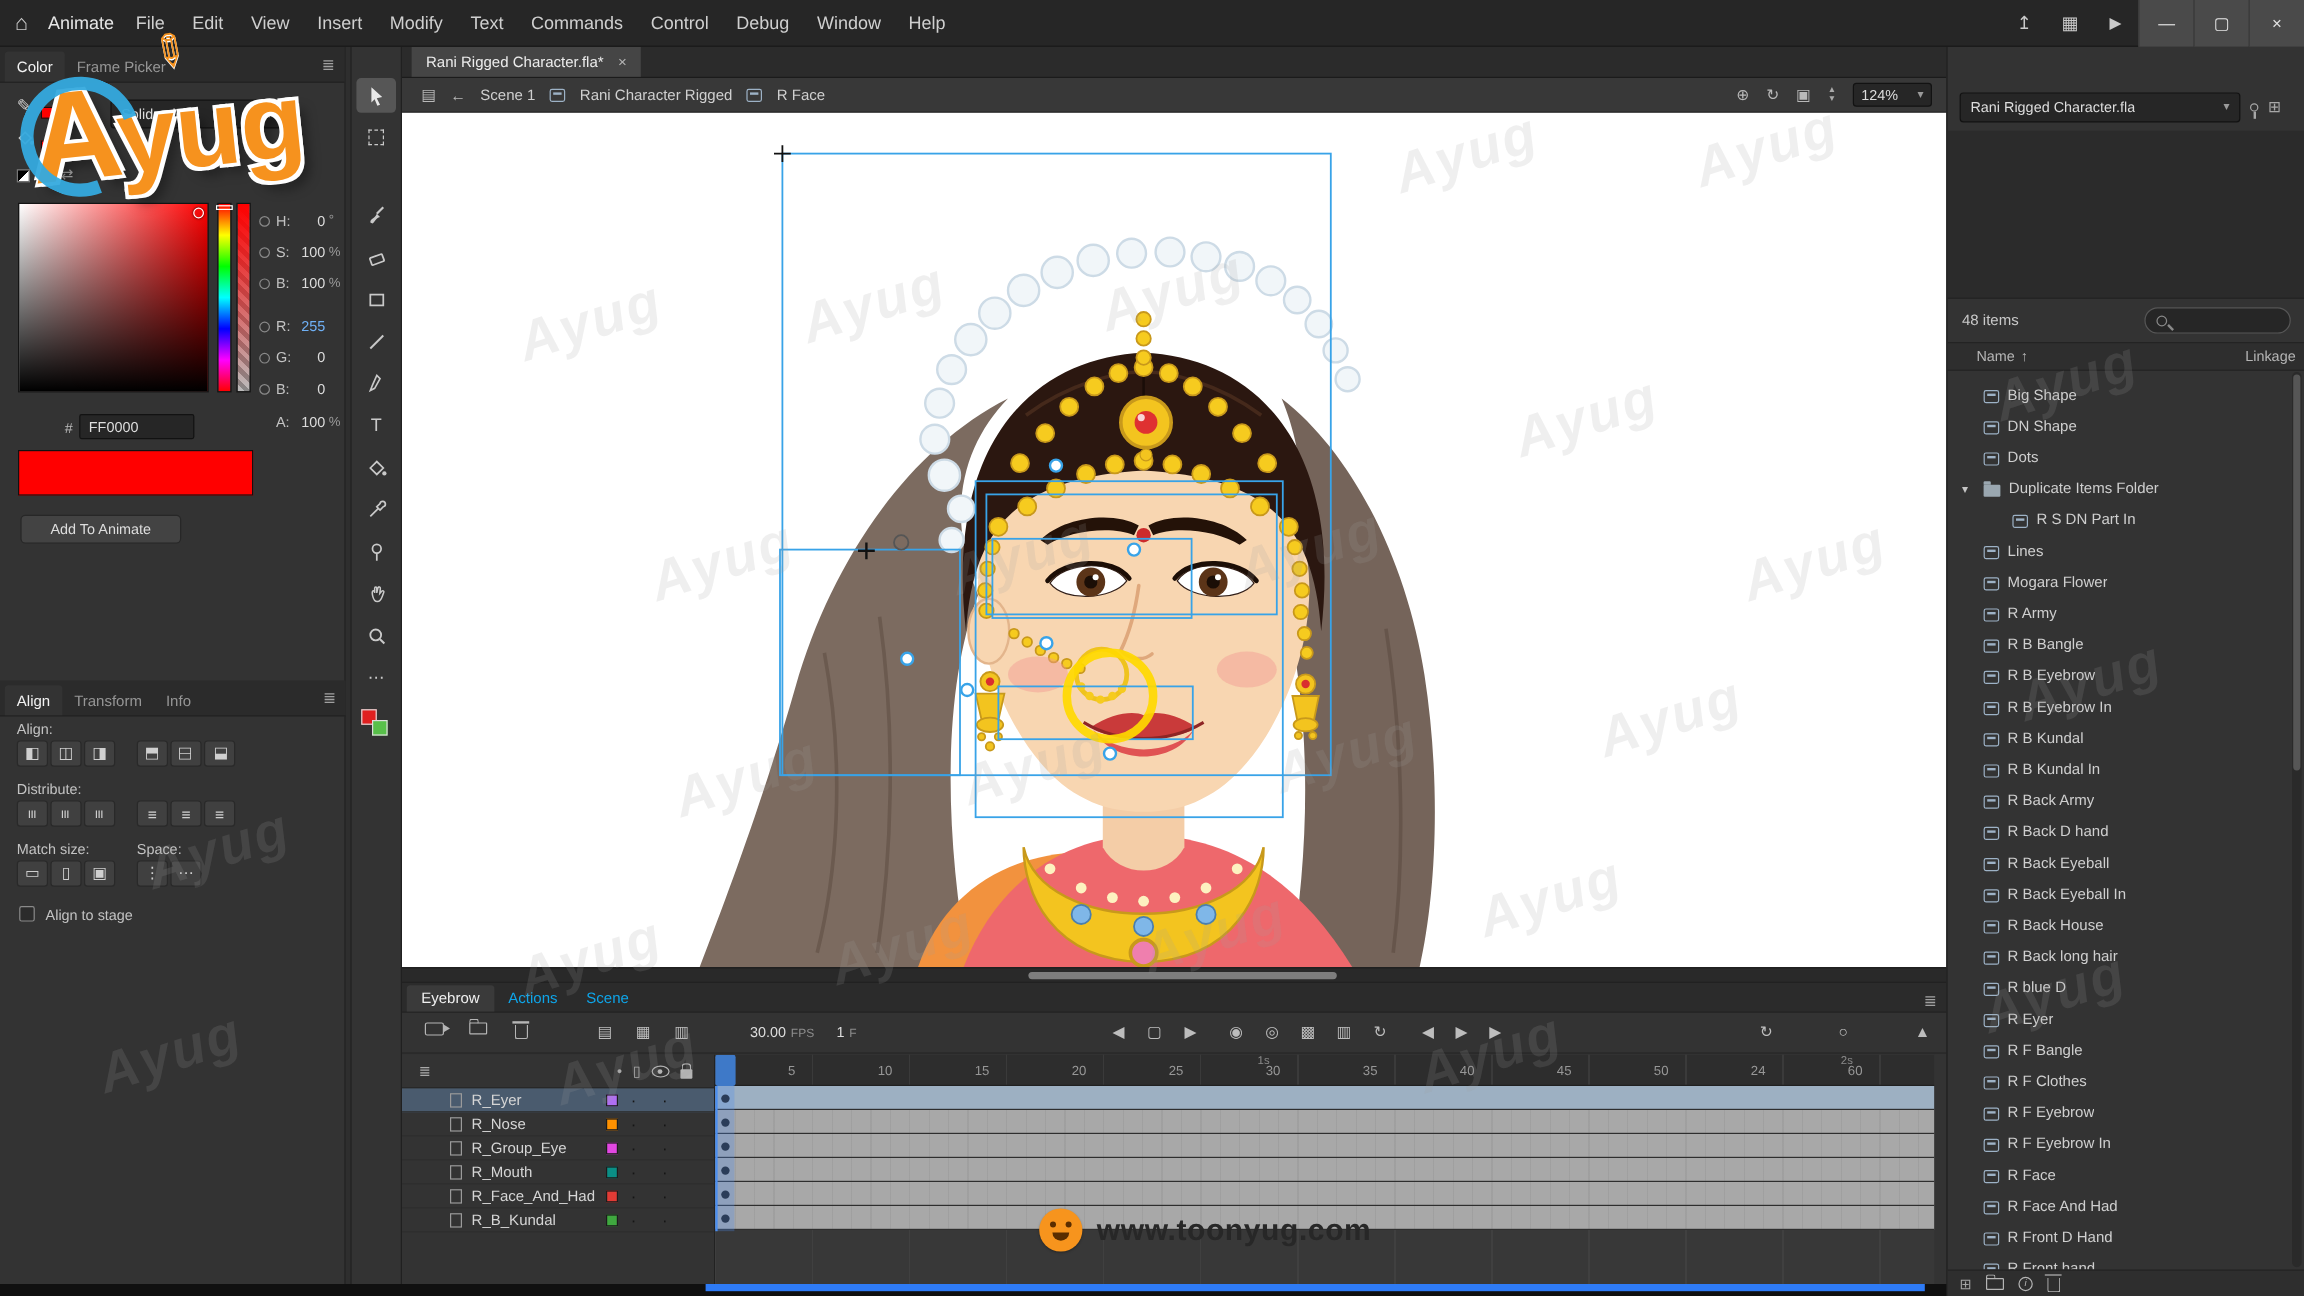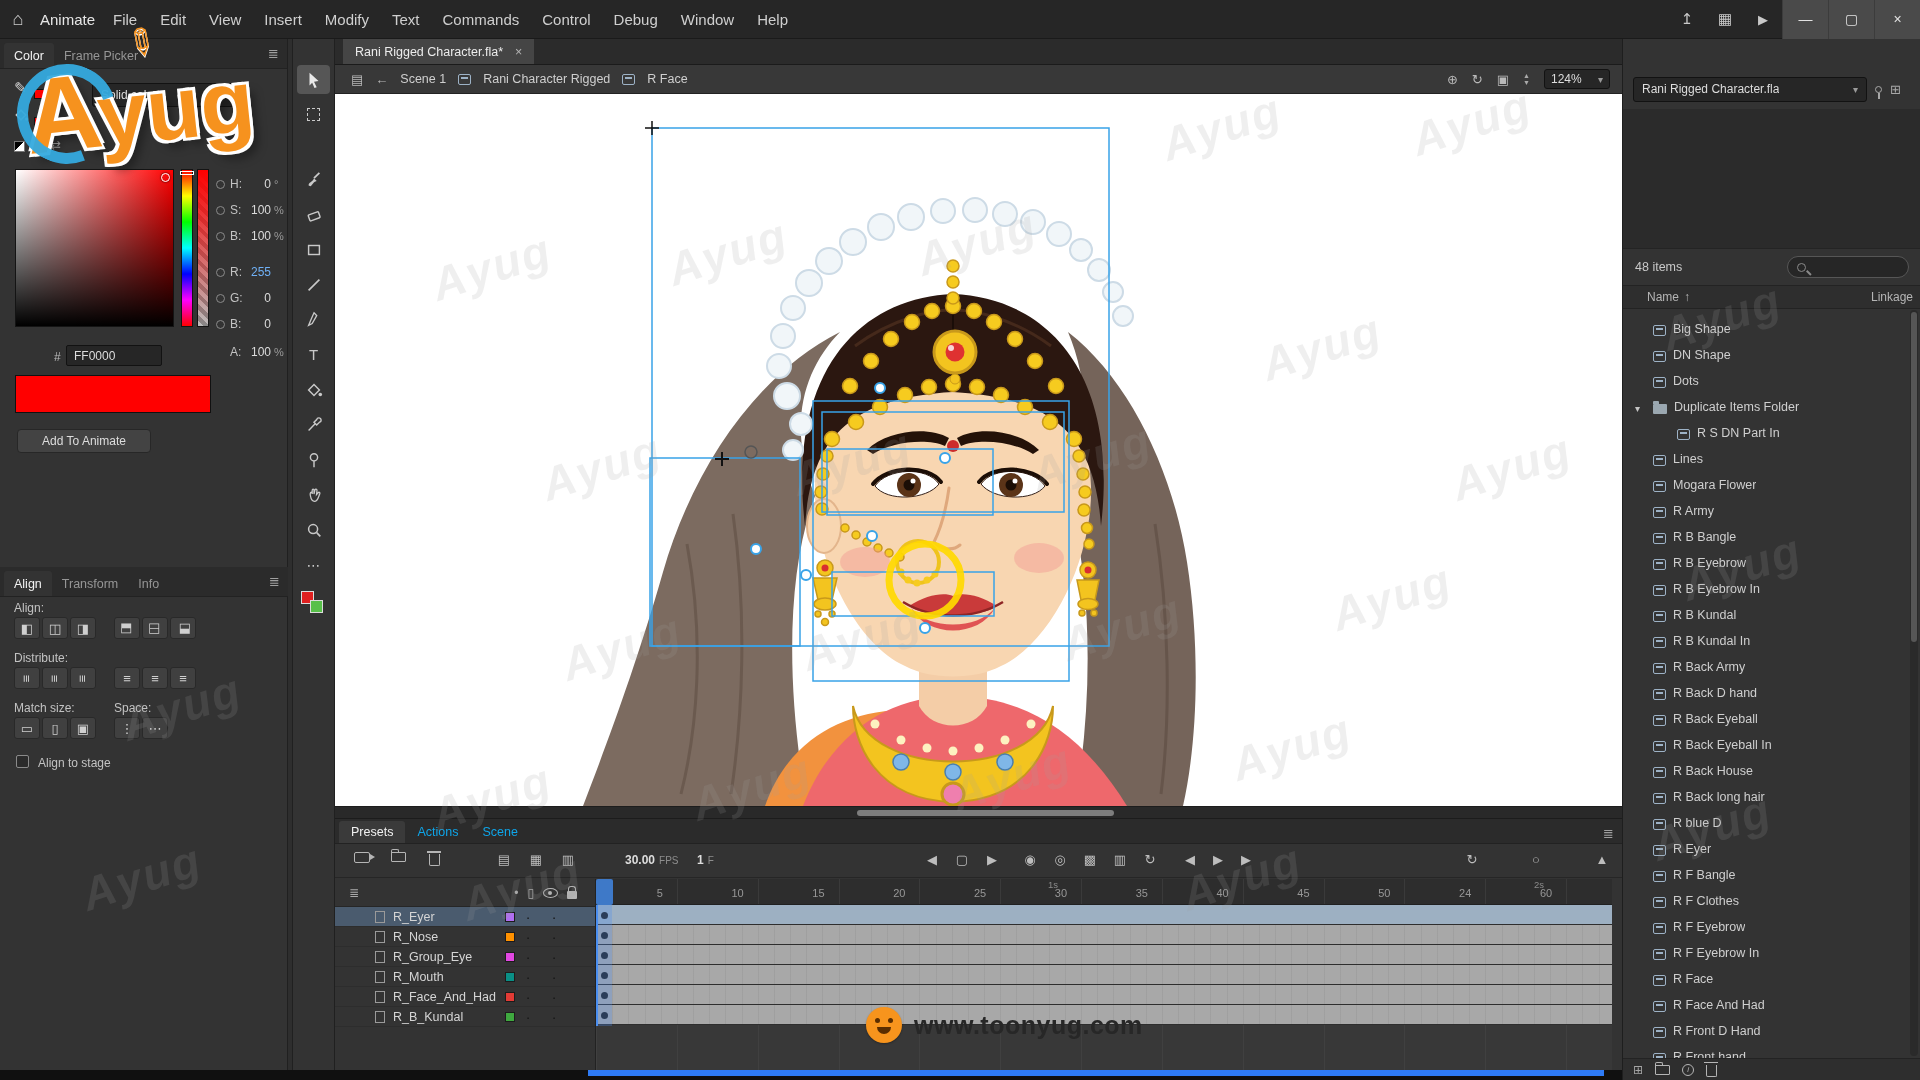--- a/index.html
+++ b/index.html
@@ -83,21 +83,21 @@
   .hscroll i{position:absolute;left:522px;top:3px;width:257px;height:6px;background:#7e7e7e;border-radius:3px;display:block}
   
   .timeline{position:absolute;left:335px;top:818px;width:1287px;height:252px;background:#333;border-top:1px solid #1c1c1c}
   .tl-tabs{position:relative;height:25px;background:#2b2b2b;border-bottom:1px solid #222;display:flex;align-items:flex-end;padding-left:4px}
   .tl-tab{padding:4px 12px 4px;font-size:12.5px;color:#0ea5e9}
   .tl-tab.on{color:#f0f0f0;background:#3a3a3a;border-radius:3px 3px 0 0}
   .tl-toolbar{position:relative;height:34px;background:#333;border-bottom:1px solid #262626}
   .tlb{position:absolute;top:8px;color:#bdbdbd;font-size:13px;display:flex;align-items:center;justify-content:center;min-width:18px}
   .tglyph{font-size:13px}
   .fps{position:absolute;top:9px;font-size:12px;color:#ddd}
-  .fps b{font-weight:bold}
+  .fps b{font-weight:normal}
   .fps em{font-style:normal;color:#8d8d8d;font-size:10px;margin-left:4px}
   .tl-main{position:absolute;left:0;top:60px;right:0;bottom:0}
   .layerpanel{position:absolute;left:0;top:0;width:261px;bottom:0;background:#333;border-right:1px solid #222}
   .lp-head{height:28px;display:flex;align-items:center;padding:0 0 0 14px;color:#aaa;font-size:12px;border-bottom:1px solid #262626}
   .lph-right{margin-left:auto;display:flex;align-items:center;gap:9px;padding-right:18px}
   .lrows{}
   .lrow{height:20px;display:flex;align-items:center;padding-left:40px;font-size:12.5px;color:#d5d5d5;border-bottom:1px solid #2d2d2d}
   .lrow.sel{background:#4a5b6e}
   .pg{width:10px;height:12px;border:1px solid #9a9a9a;margin-right:8px;flex:none}
   .lname{width:112px;overflow:hidden;white-space:nowrap}
@@ -649,21 +649,21 @@
       <circle cx="590" cy="486" r="36" fill="none" stroke="#ffd900" stroke-width="7" opacity=".92"></circle>
     </svg>
   </div>
 
   <div class="hscroll">
       <i></i>
     </div>
 
   <section class="timeline">
     <div class="tl-tabs">
-      <span class="tl-tab on">Presets</span>
+      <span class="tl-tab on">Eyebrow</span>
       <span class="tl-tab">Actions</span>
       <span class="tl-tab">Scene</span>
       <span class="pmenu">≣</span>
     </div>
     <div class="tl-toolbar">
       <span class="tlb" style="left:18px">
           <i class="i-cam"></i>
         </span>
       <span class="tlb" style="left:54px">
           <i class="i-folder"></i>

